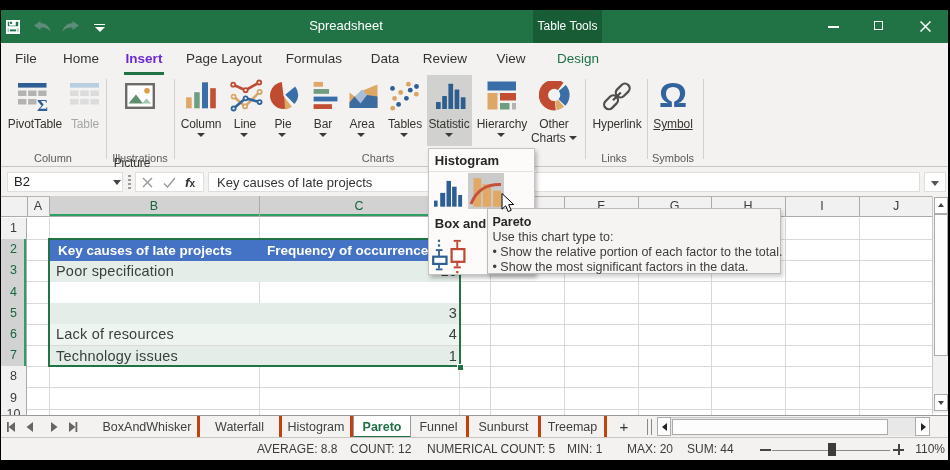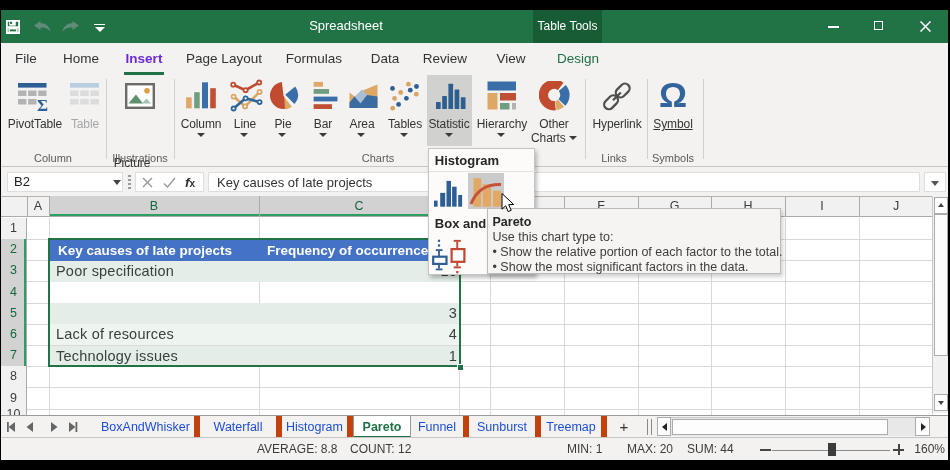--- a/index.html
+++ b/index.html
@@ -37,21 +37,21 @@
 .chl.sel { color:#17663d; }
 .rhn { position:absolute; left:0; width:25px; height:21.2px; font-size:12.5px; color:#3c3c3c; text-align:center; line-height:21px; }
 .grn { color:#17663d; }
 .gv { position:absolute; top:22px; height:197px; width:1px; background:#d9d9d9; }
 .gh { position:absolute; left:26px; width:906px; height:1px; background:#d9d9d9; }
 .trow { position:absolute; left:49px; width:410px; height:21.2px; letter-spacing:0.2px; font-size:14.5px; color:#37413d; line-height:21px; white-space:nowrap; }
 .num { position:absolute; left:357px; width:50px; text-align:right; }
 
 
 #tabbar { position:absolute; left:0; top:405px; width:947px; height:22px; background:#f3f2f1; border-top:1px solid #9b9a99; }
-.stab { position:absolute; top:0; height:22px; line-height:22px; font-size:12.5px; color:#1d4ed8; text-align:center; border-right:6px solid #c2410c; }
+.stab { position:absolute; top:0; height:22px; line-height:22px; font-size:12.5px; color:#404040; text-align:center; border-right:3px solid #c2410c; }
 
 
 #statusbar { position:absolute; left:0; top:427px; width:947px; height:23px; background:#f3f2f1; border-top:1px solid #c8c6c4; font-size:12px; color:#3b3b3b; }
 .stx { position:absolute; top:0; height:23px; line-height:23px; white-space:nowrap; }
 
 
 #dropdown { position:absolute; left:426.8px; top:137.8px; width:107px; height:127px; background:#fcfbfa; border:1px solid #c6c4c2; box-shadow:2px 3px 4px rgba(0,0,0,0.25); }
 #tooltip { position:absolute; left:486px; top:198px; width:294px; height:66px; white-space:nowrap; background:#f5f4f3; border:1px solid #bdbbb9; box-shadow:2px 3px 4px rgba(0,0,0,0.18); font-size:12.5px; color:#3f3d3b; }
 #cursor { position:absolute; left:500px; top:183px; }
 </style>
@@ -409,31 +409,32 @@
     <div class="abs" style="left:670px;top:1px;width:244px;height:19px;background:#e8e8e8;border-top:1px solid #c8c8c8">
       <div class="abs" style="left:1px;top:1px;width:216px;height:16px;background:#fdfdfd;border:1px solid #ababab"></div>
     </div>
     <div class="abs" style="left:914px;top:1px;width:15px;height:19px;background:#fdfdfd;border:1px solid #ababab">
       <span class="abs" style="left:5px;top:5px;width:0;height:0;border-top:4px solid transparent;border-bottom:4px solid transparent;border-left:5px solid #222"></span>
     </div>
   </div>
   <div id="statusbar">
     <div class="stx" style="left:256px">AVERAGE: 8.8</div>
     <div class="stx" style="left:349px">COUNT: 12</div>
+    <div class="stx" style="left:426px">NUMERICAL COUNT: 5</div>
     <div class="stx" style="left:566px">MIN: 1</div>
     <div class="stx" style="left:626px">MAX: 20</div>
     <div class="stx" style="left:686px">SUM: 44</div>
     <div class="abs" style="left:759px;top:11px;width:11px;height:2px;background:#444"></div>
     <div class="abs" style="left:771px;top:11.5px;width:118px;height:1px;background:#8a8a8a"></div>
     <div class="abs" style="left:827px;top:5px;width:8px;height:13px;background:#3b3b3b"></div>
     <div class="abs" style="left:892px;top:6px;width:11px;height:11px;">
       <span class="abs" style="left:0;top:4.5px;width:11px;height:2px;background:#444"></span>
       <span class="abs" style="left:4.5px;top:0;width:2px;height:11px;background:#444"></span>
     </div>
-    <div class="stx" style="left:890px;width:54px;text-align:right">160%</div>
+    <div class="stx" style="left:890px;width:54px;text-align:right">110%</div>
   </div>
   <div id="dropdown">
     <div class="abs" style="left:6px;top:4px;font-size:13px;font-weight:bold;color:#262626">Histogram</div>
     <div class="abs" style="left:0;top:22px;width:107px;height:1px;background:#e4e2e0"></div>
     <svg class="abs" style="left:4px;top:30px" width="31" height="28" viewBox="0 0 31 28">
       <g fill="#2d5e94">
       <rect x="1" y="21.6" width="3.6" height="6.1"></rect>
       <rect x="7.2" y="13.9" width="5" height="13.8"></rect>
       <rect x="13.5" y="1.9" width="4.5" height="25.8"></rect>
       <rect x="19.1" y="7.7" width="4.5" height="20"></rect>

